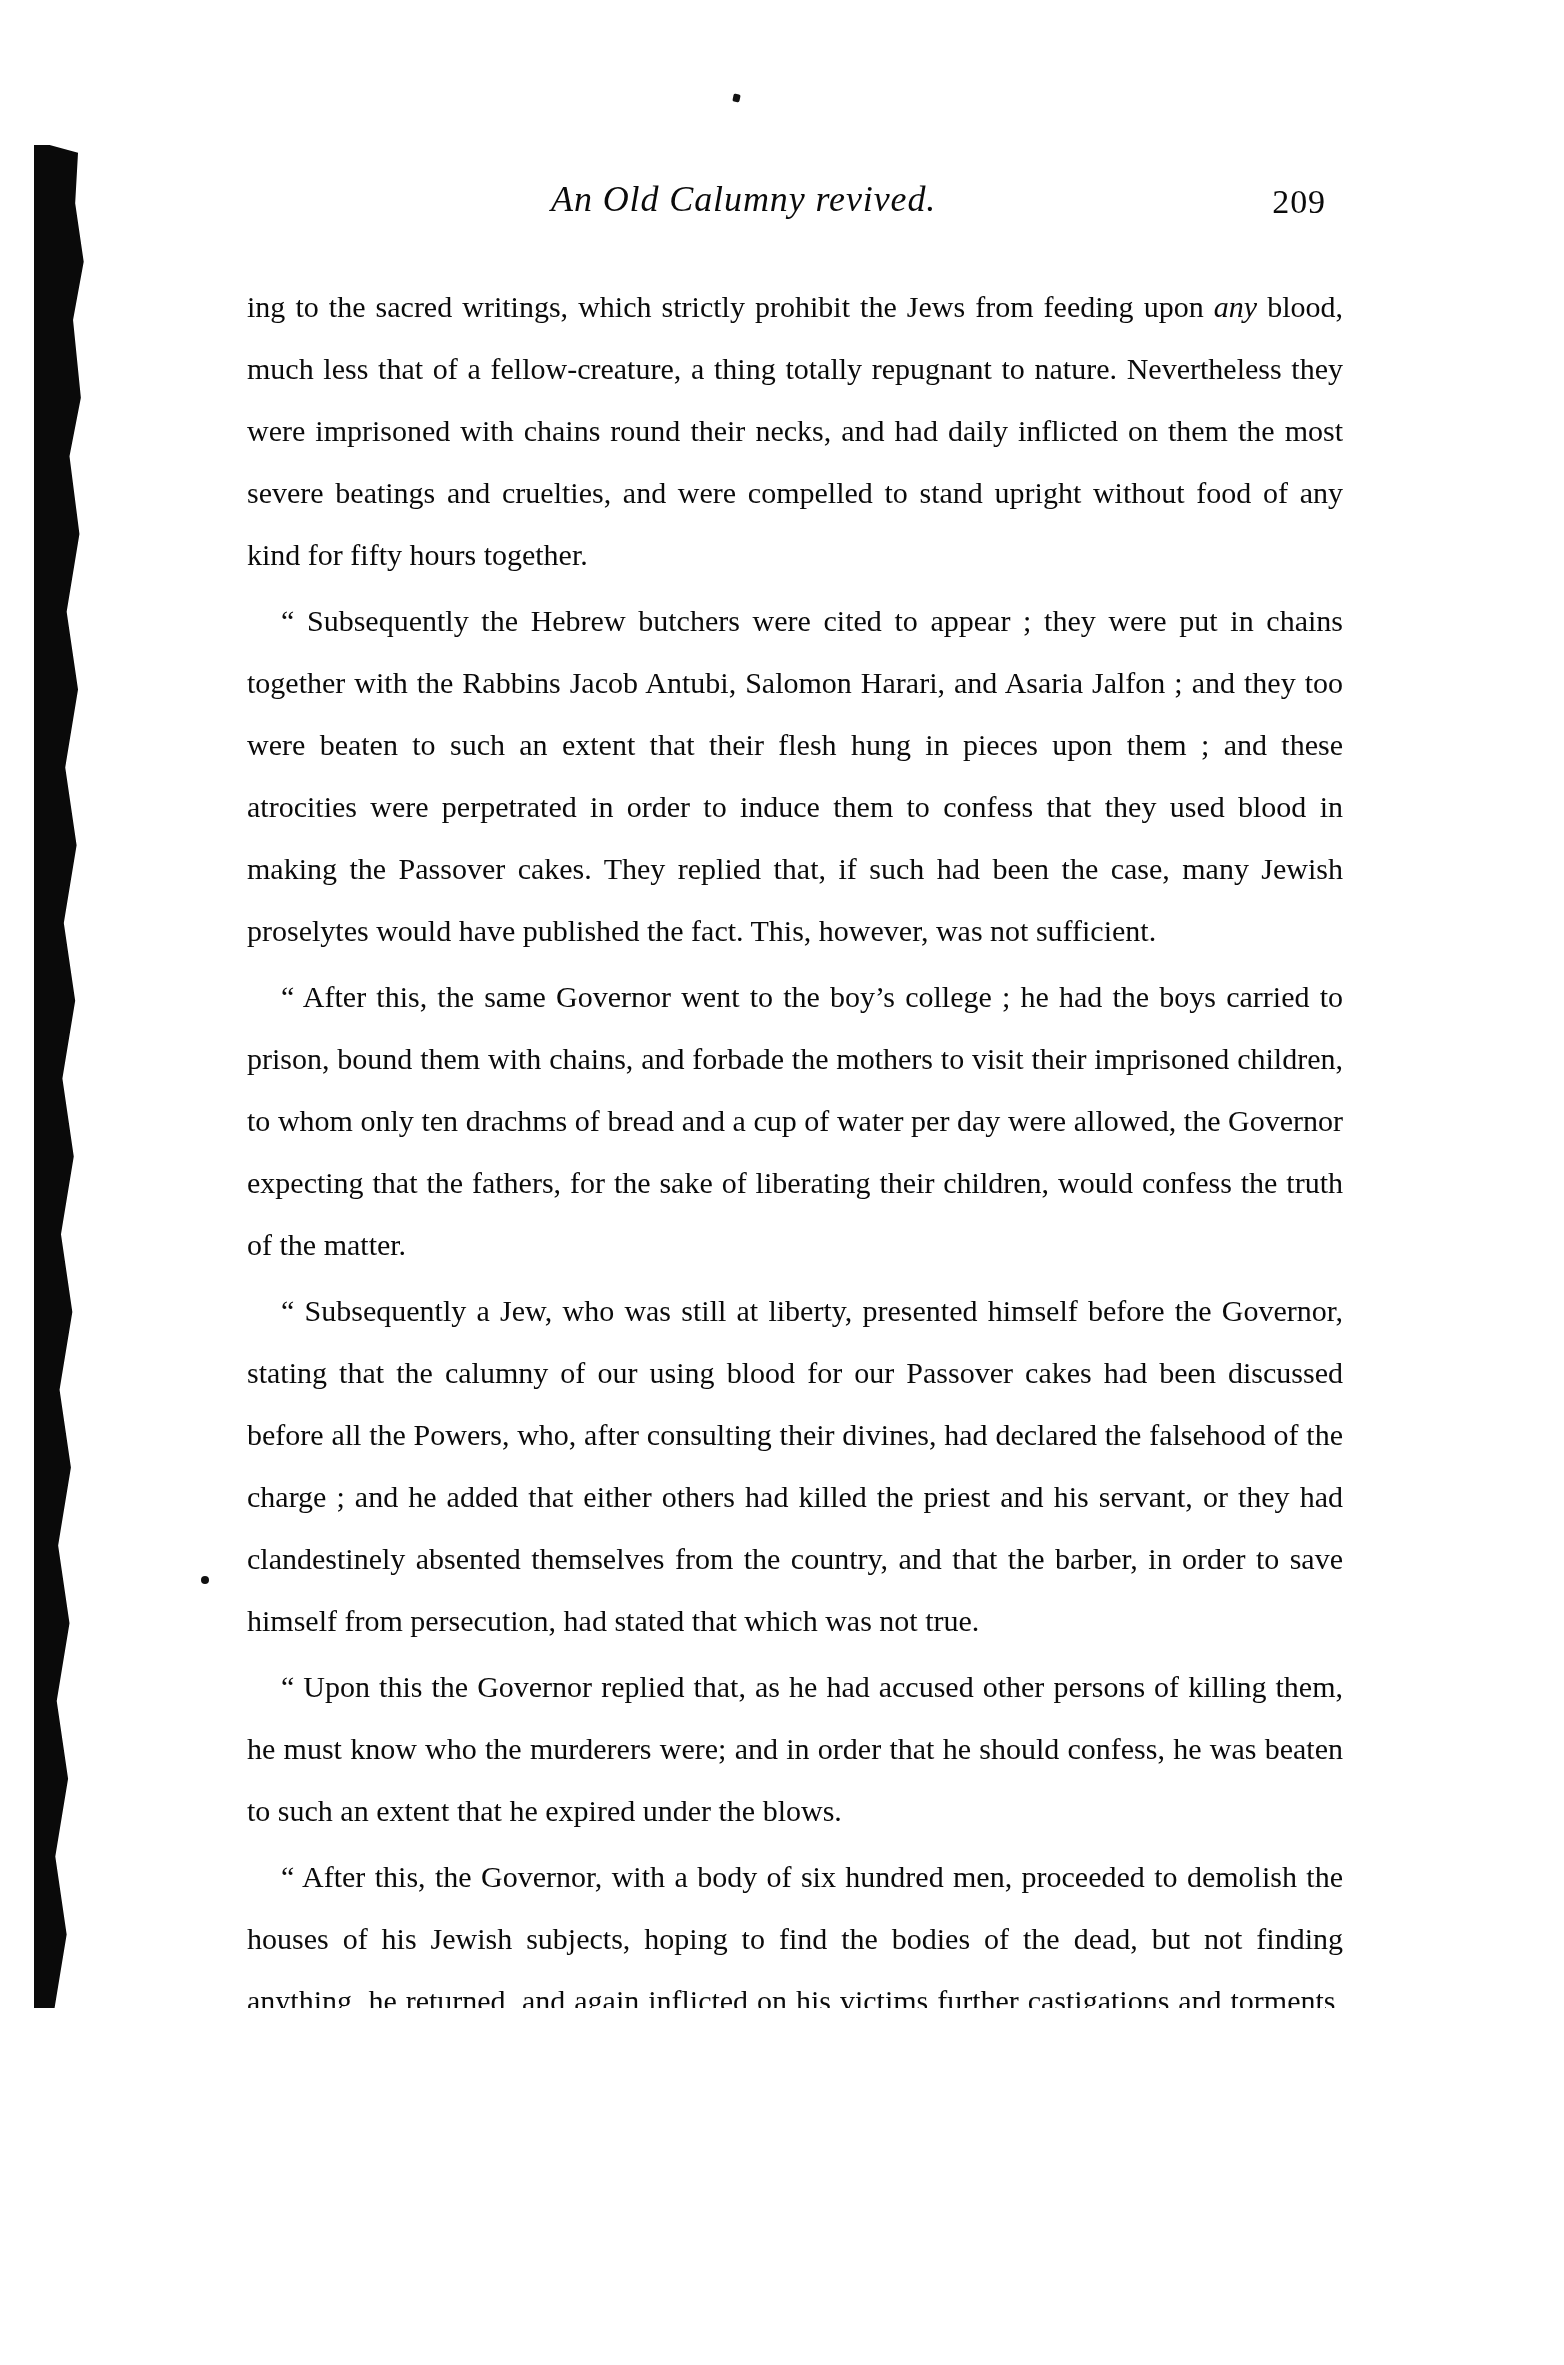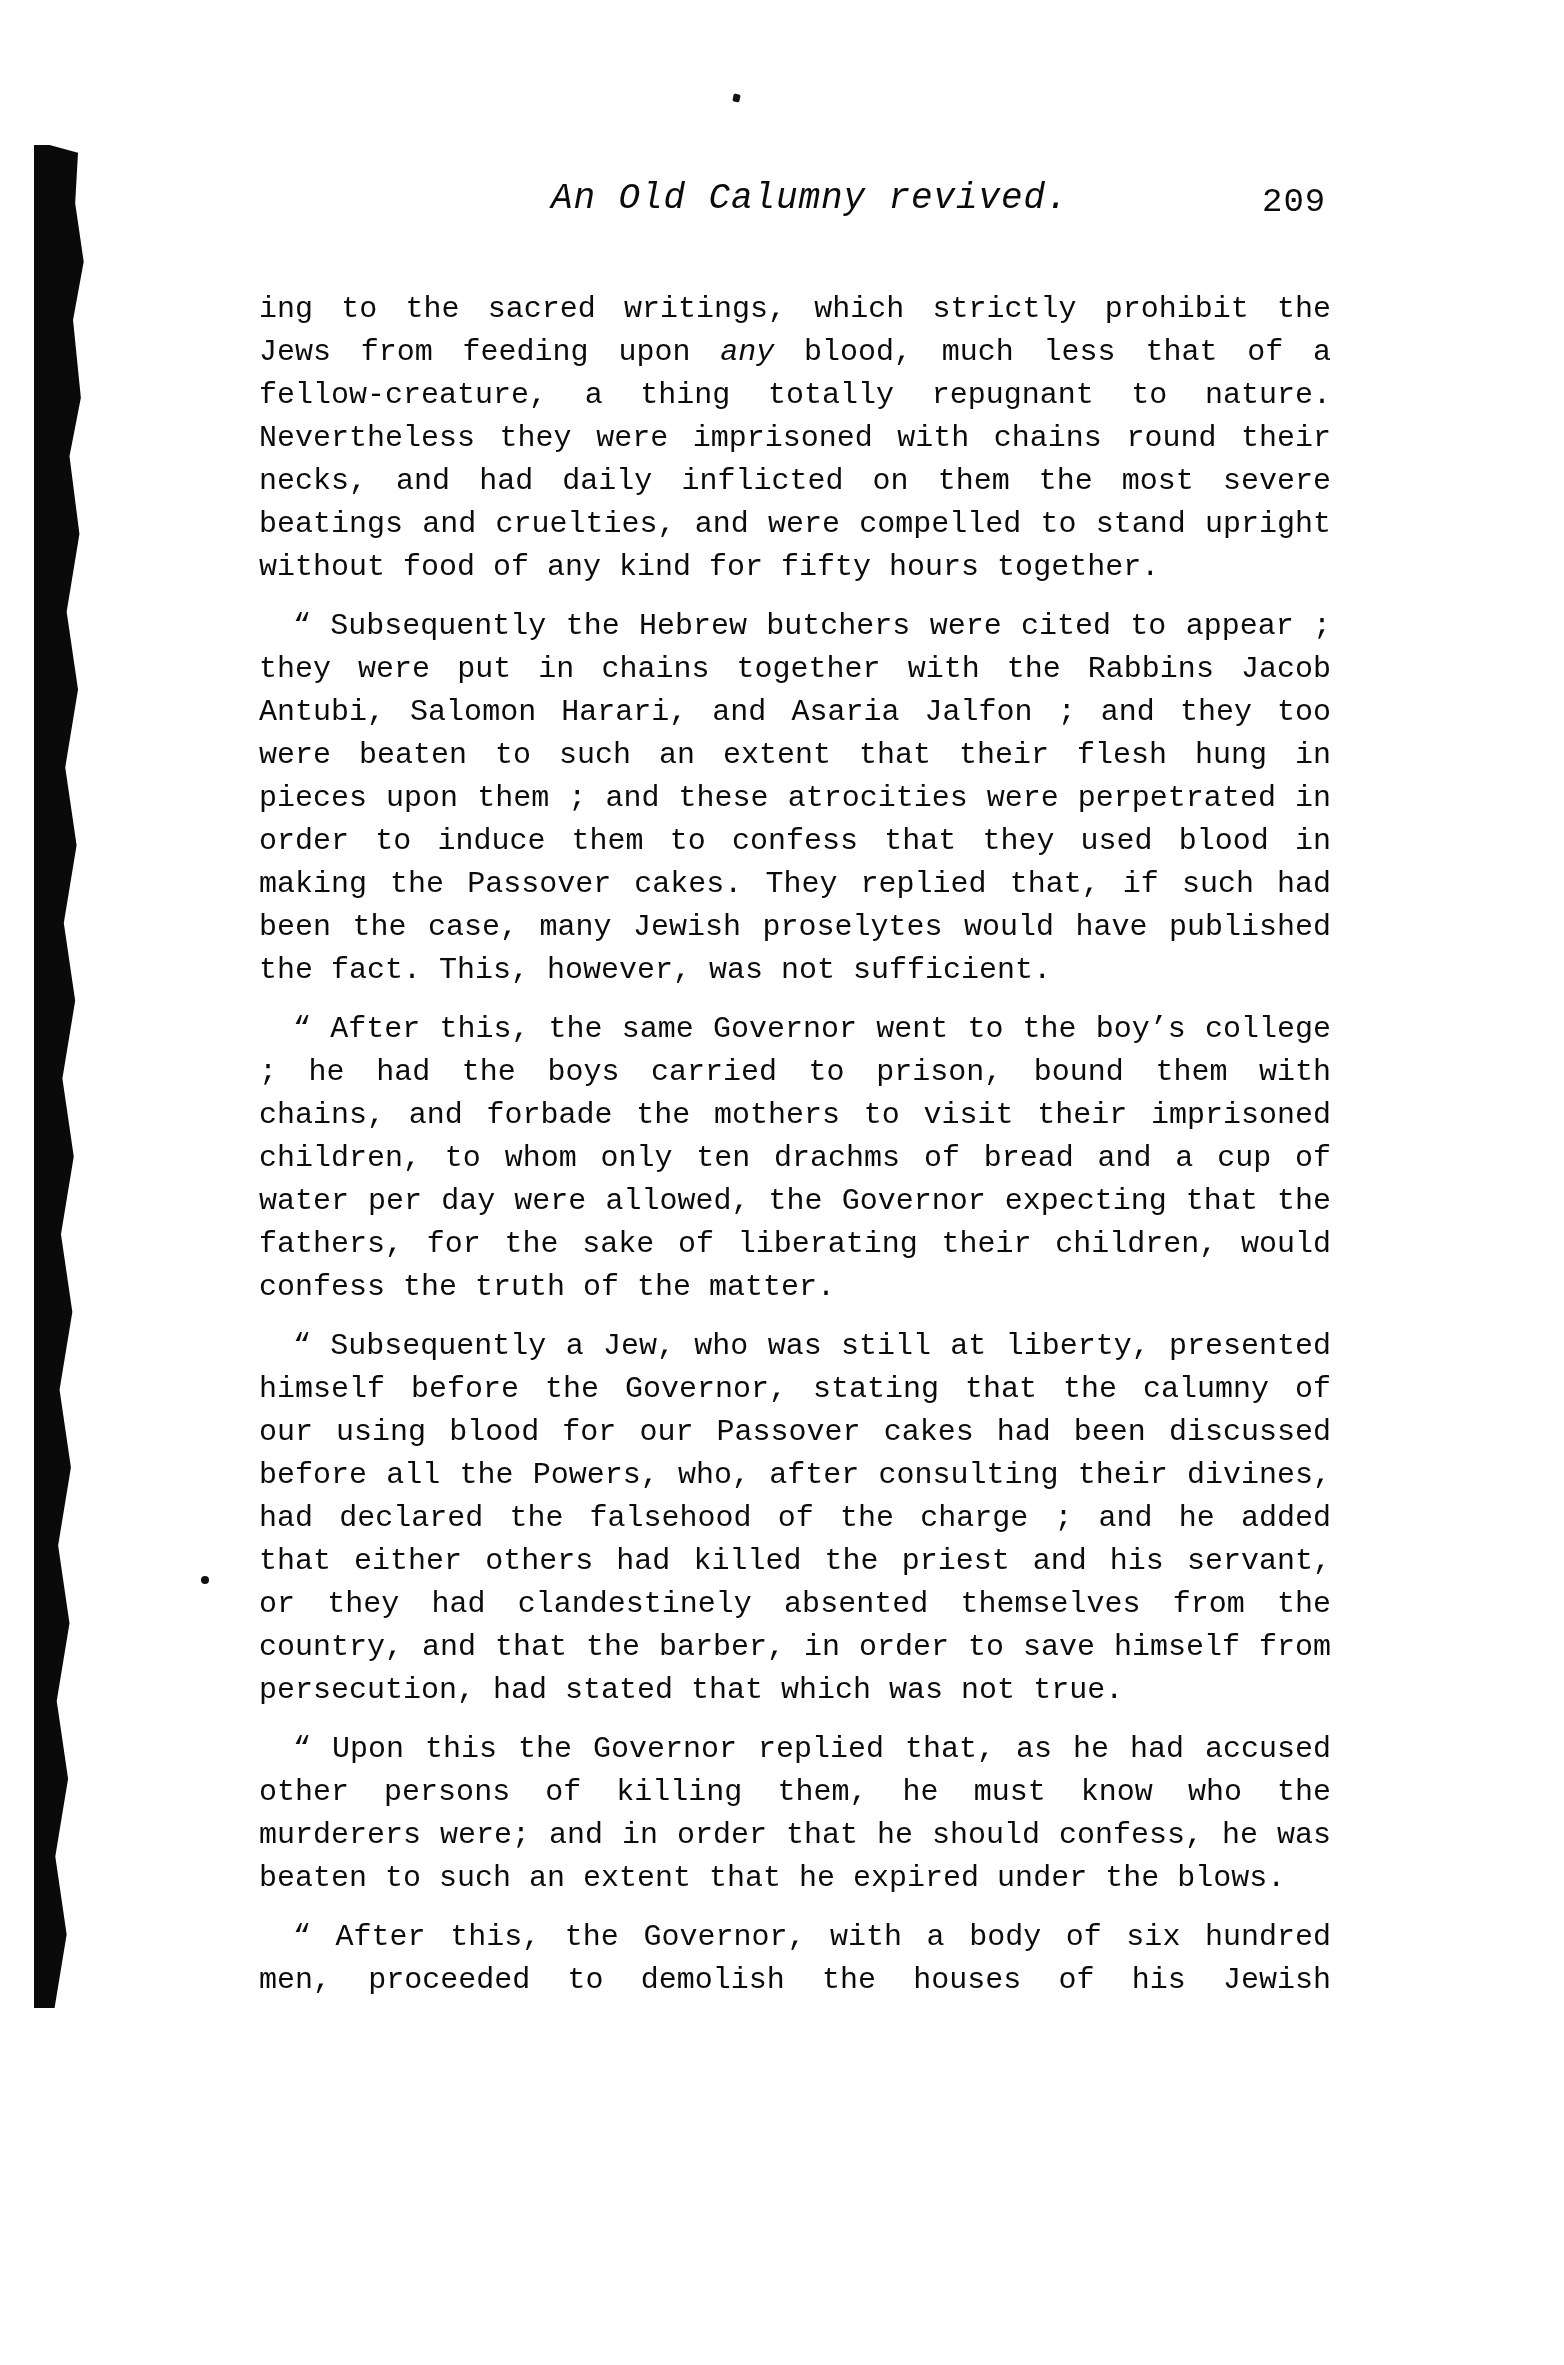--- a/index.html
+++ b/index.html
@@ -6,21 +6,21 @@
     margin: 0;
     padding: 0;
     background: #ffffff;
   }
   .page {
     position: relative;
     width: 1564px;
     height: 2008px;
     background: #ffffff;
     overflow: hidden;
-    font-family: Liberation Mono, monospace;
+    font-family: Liberation Serif, serif;
     color: #0b0b0b;
   }
 
   
   .binding {
     position: absolute;
     left: 34px;
     top: 145px;
     width: 71px;
     height: 1945px;
@@ -69,25 +69,25 @@
     letter-spacing: 0.9px;
   }
 
   .body-text {
     position: absolute;
     left: 243px;
     top: 272px;
     width: 1104px;
   }
   .para {
-    margin: 16px;
+    margin: 4px;
     text-align: justify;
     text-justify: inter-word;
     font-size: 30px;
-    line-height: 43px;
+    line-height: 62px;
     text-indent: 0;
   }
   .para + .para {
     text-indent: 34px;
   }
   .para i {
     font-style: italic;
   }
 
   .footer {

